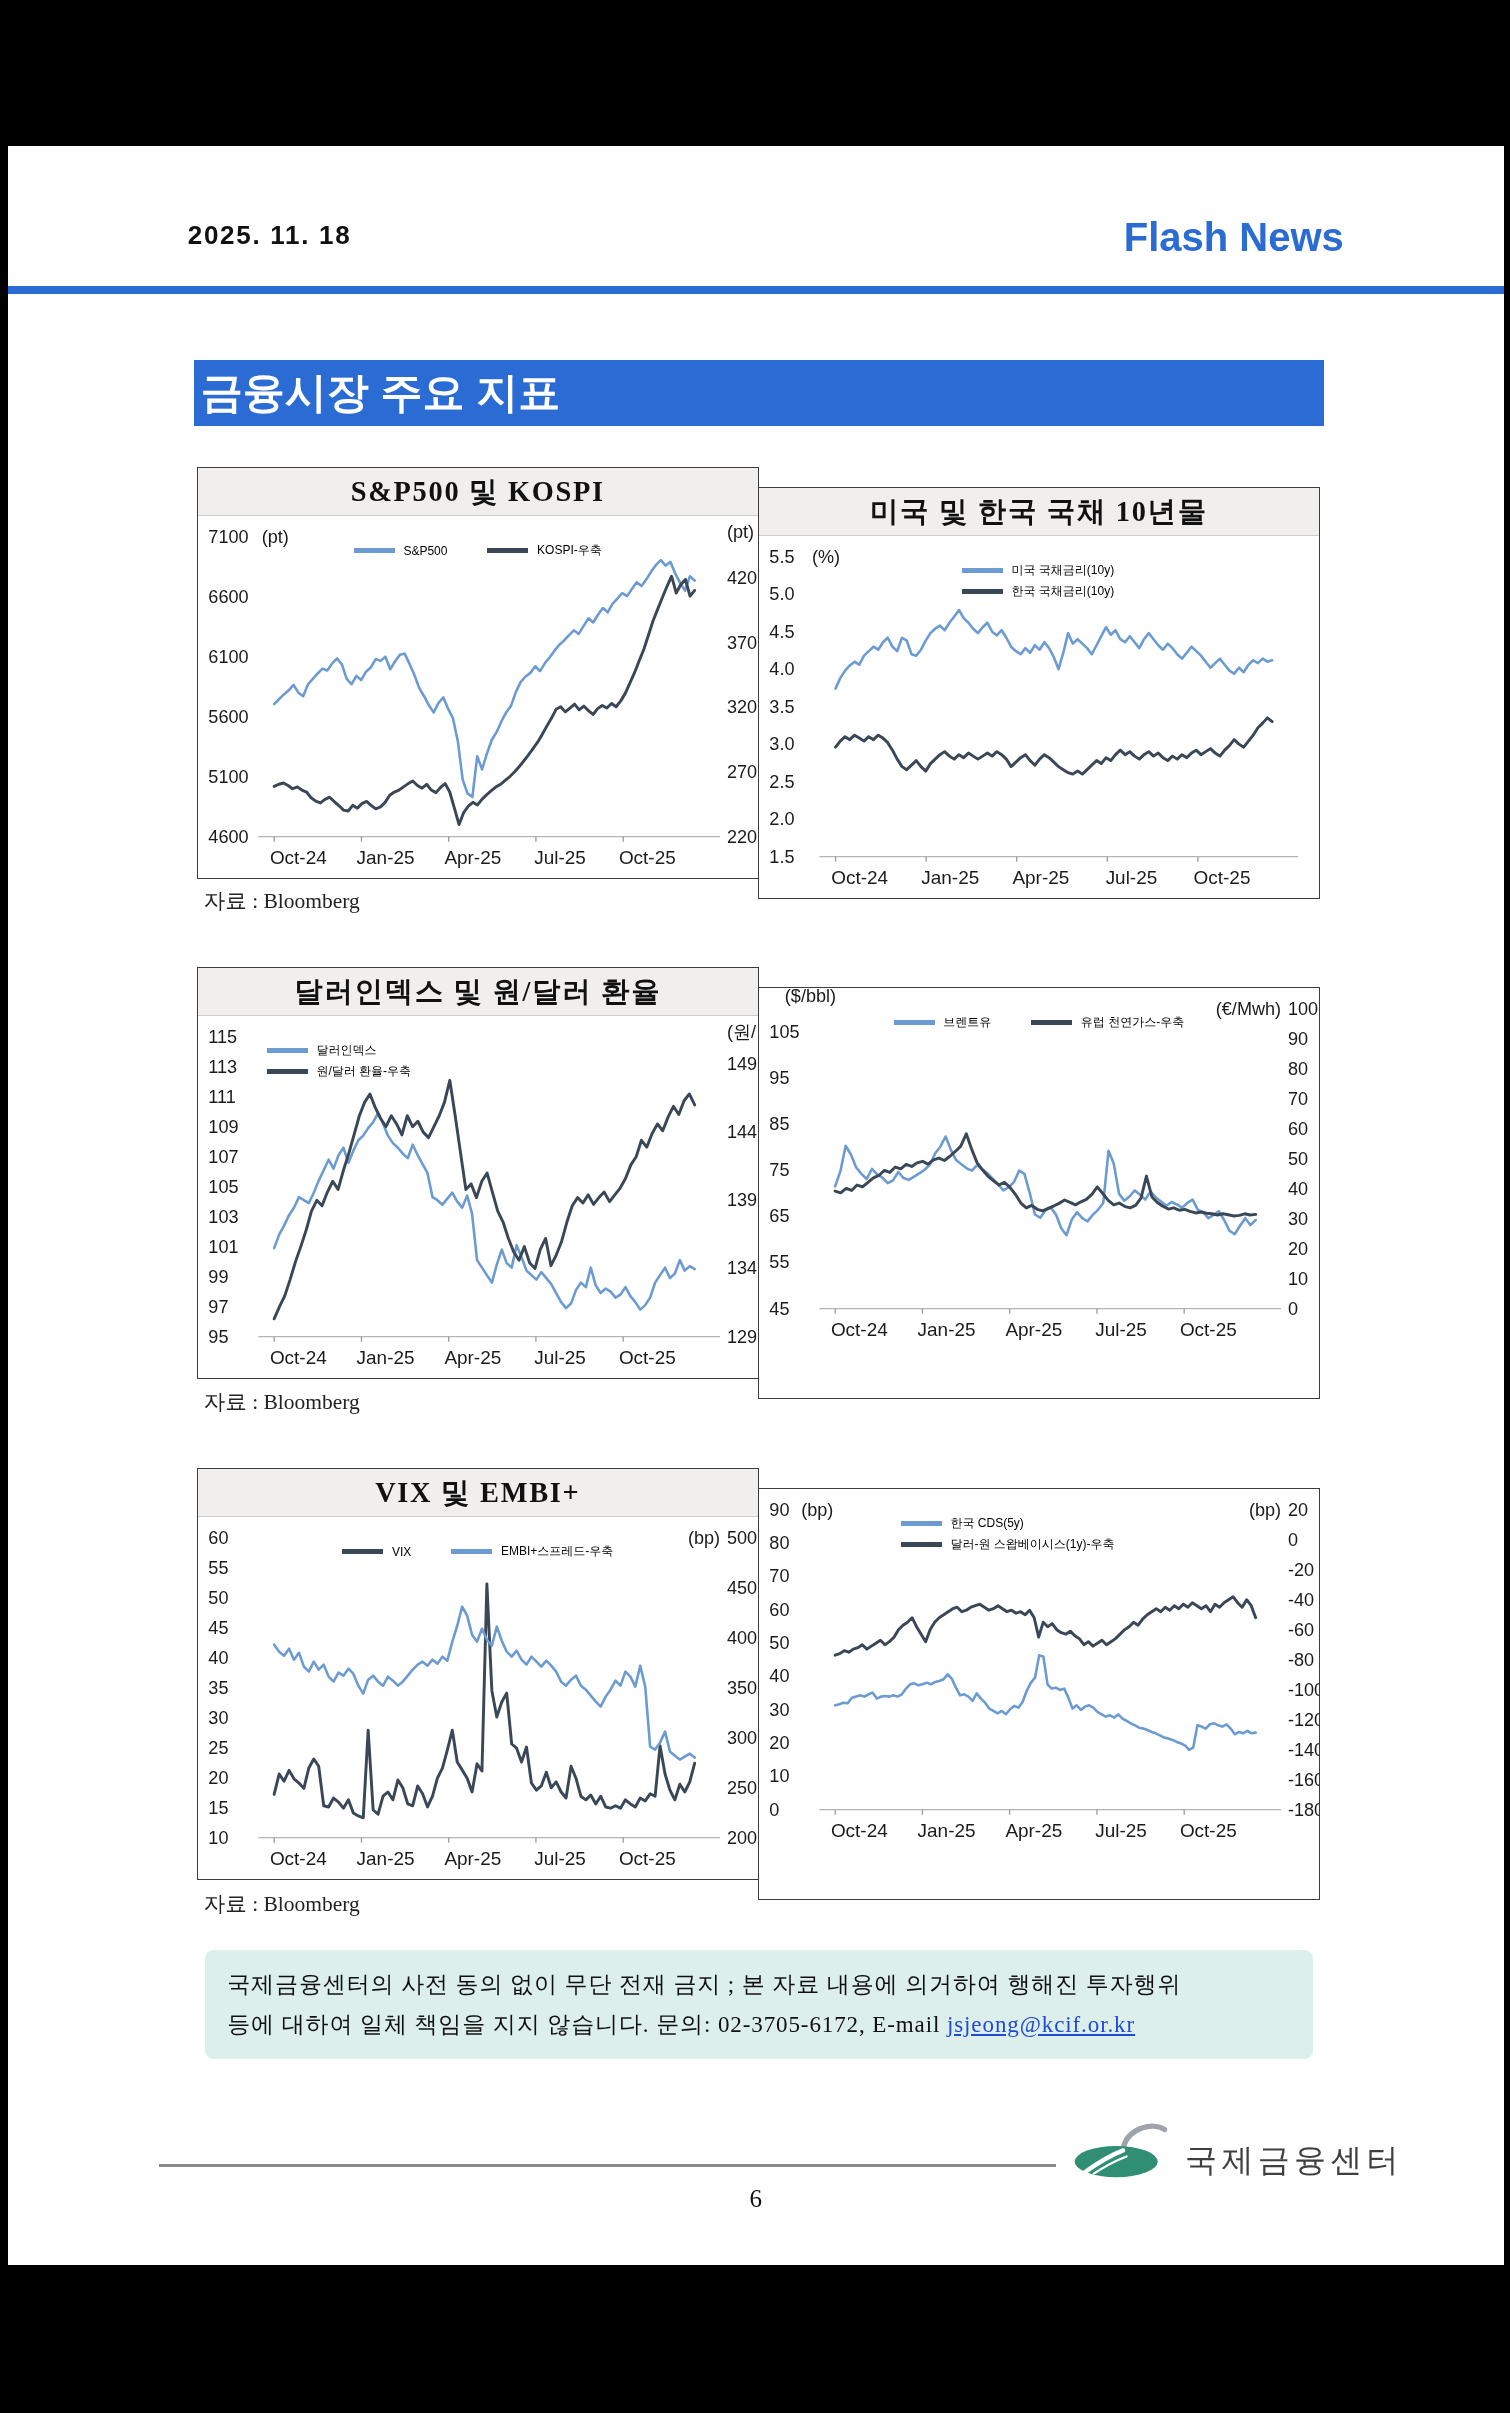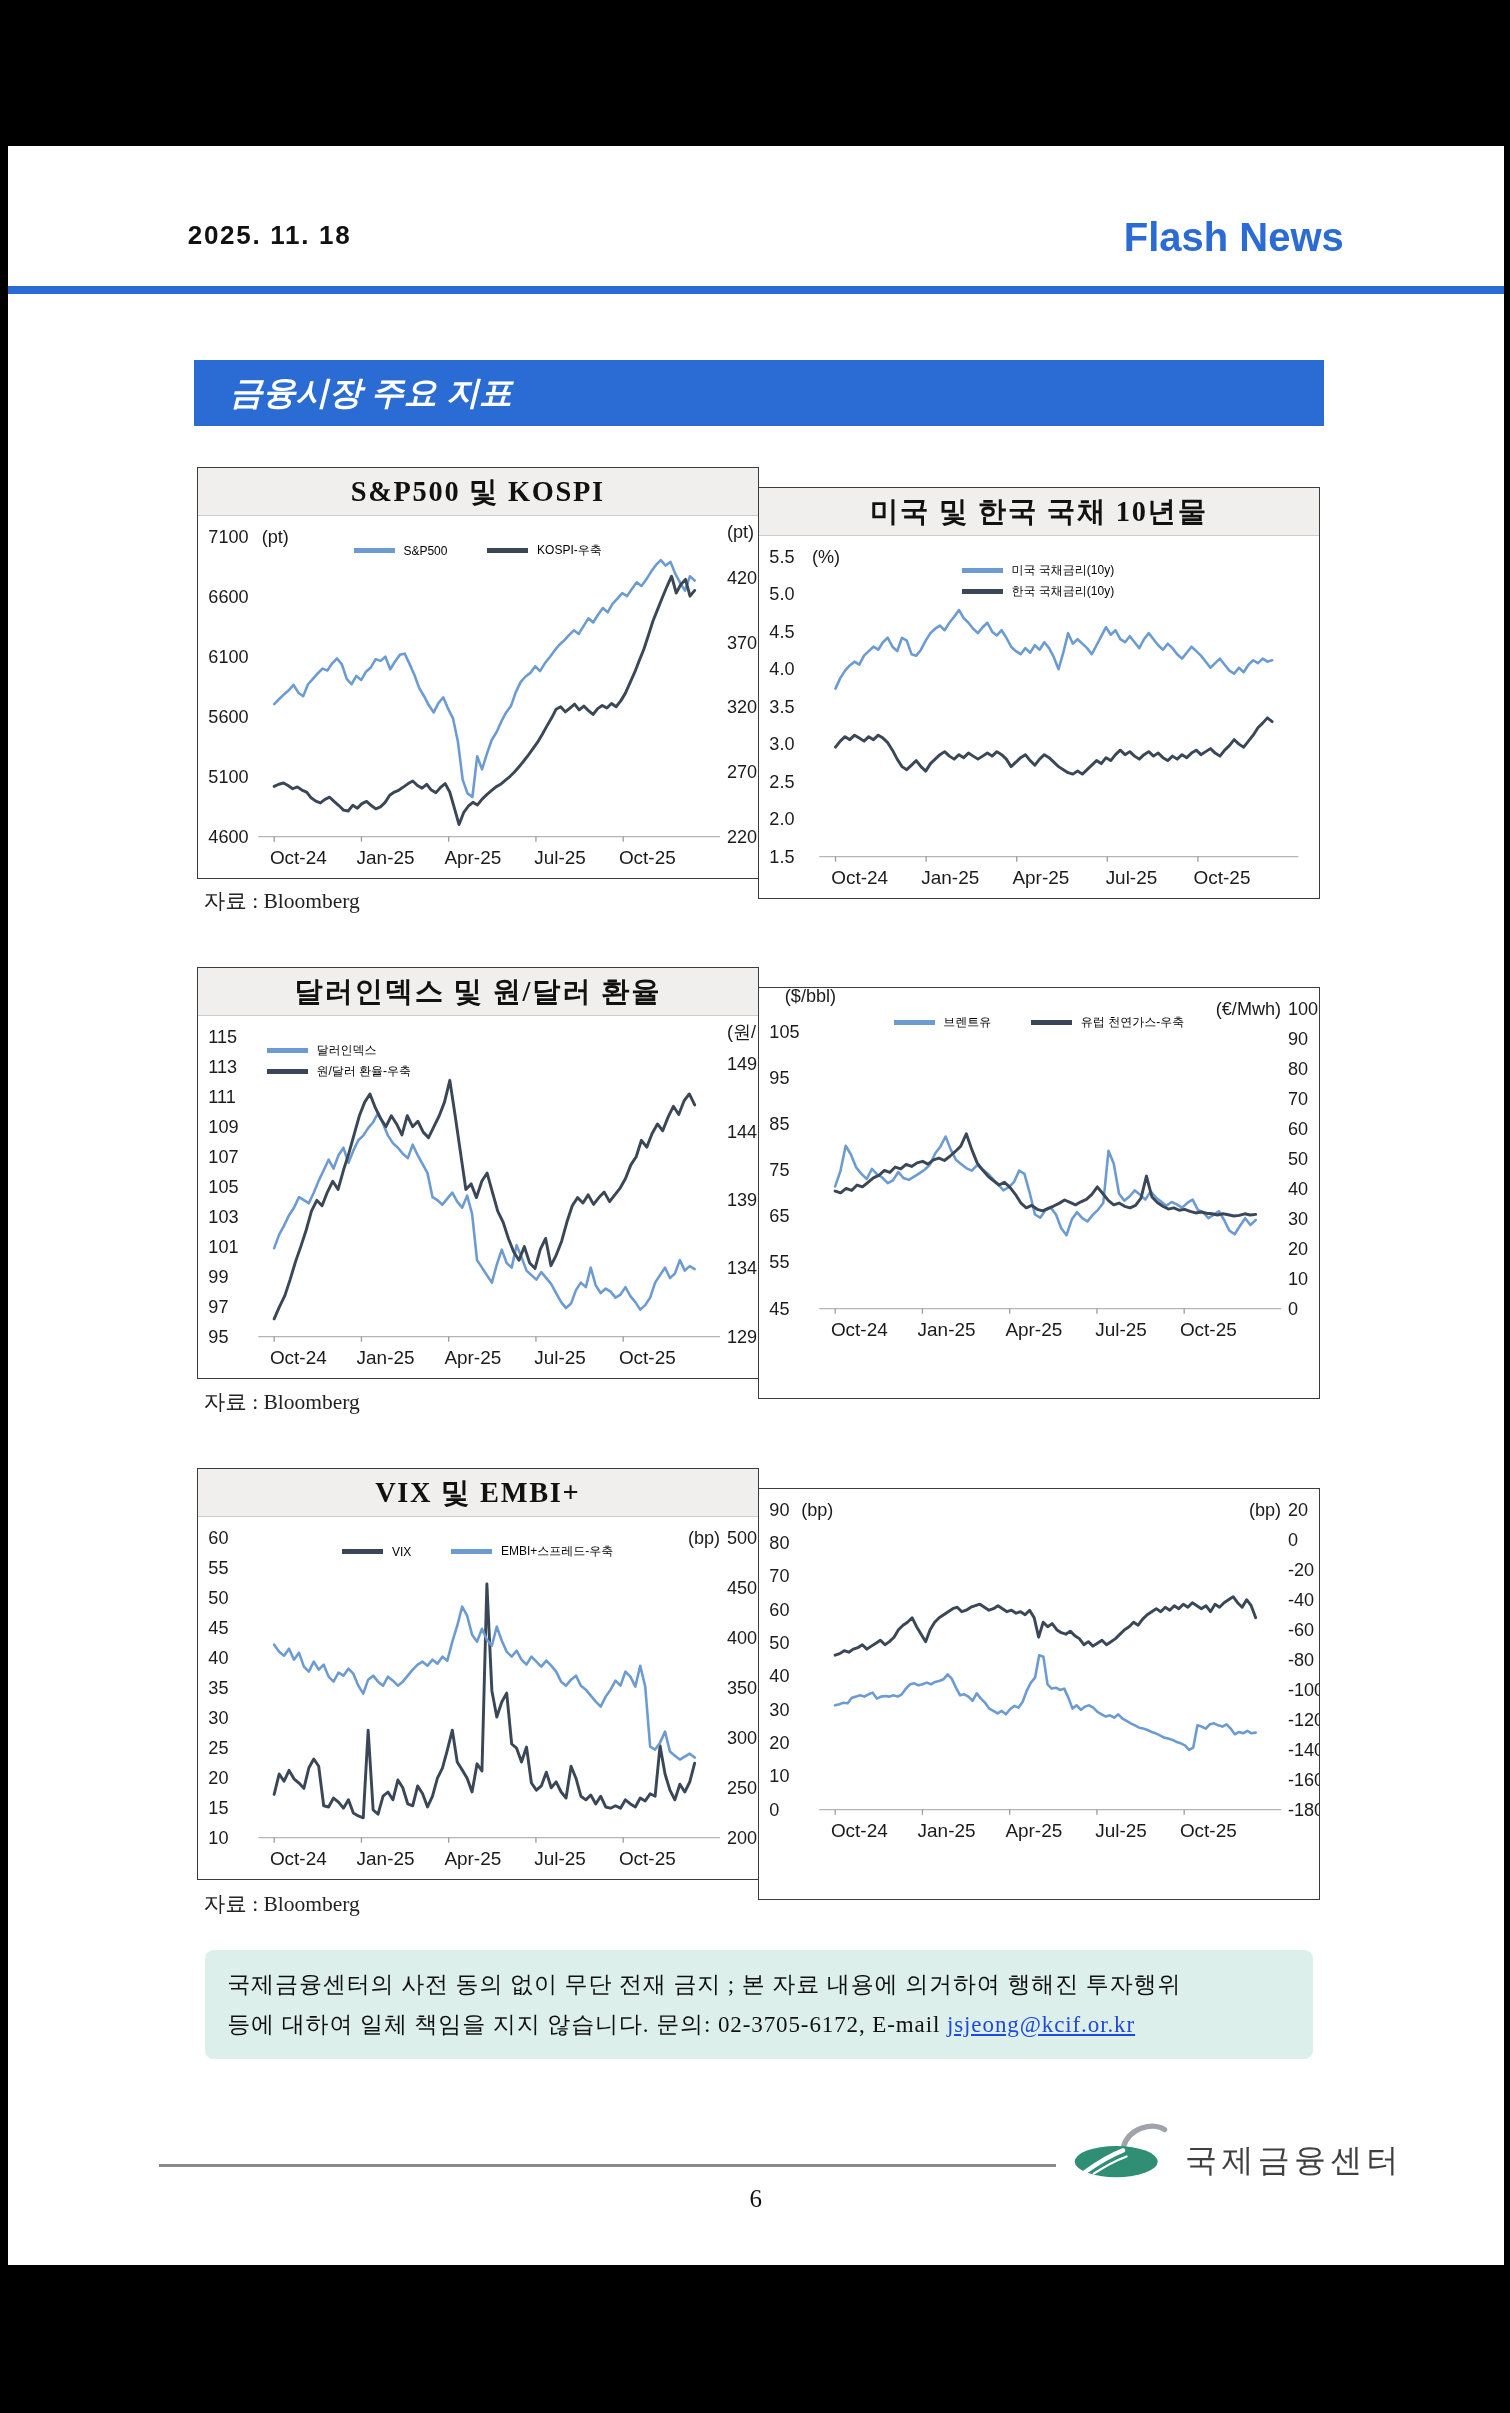--- a/index.html
+++ b/index.html
@@ -8,21 +8,21 @@
   .page{position:absolute;left:7.8px;top:146px;width:1496px;height:2119px;background:#ffffff;}
 
   
   .hdr-date{position:absolute;left:180px;top:74px;font-size:26px;font-weight:700;color:#111;
             letter-spacing:1.7px;}
   .brand{position:absolute;right:160px;top:69px;font-size:40px;font-weight:800;}
   .rule{position:absolute;left:0;top:140px;width:100%;height:7.8px;}
 
   
   .section{position:absolute;left:186px;top:214px;width:1130px;height:66px;}
-  .section span{display:block;padding-left:36px;line-height:66px;font-size:33px;font-weight:800;color:#fff;font-style:italic;}
+  .section span{display:block;padding-left:7px;line-height:66px;font-size:42px;font-weight:800;color:#fff;}
 
   
   .chart-row{position:absolute;left:189px;display:flex;}
   .row1{top:321px}.row2{top:821px}.row3{top:1322px}
   .cell{width:562px;height:412px;border:0.9px solid #3c3c3c;background:#fff;box-sizing:border-box;}
   .cell + .cell{margin-left:-0.9px;margin-top:20px;}
   .chart-title{height:47px;background:#f1efee;border-bottom:0.9px solid #cfcdcc;
                font-family:"Liberation Serif",serif;font-size:28.4px;font-weight:600;color:#111;
                text-align:center;line-height:47px;letter-spacing:1.7px;}
   .chart-body{position:relative;width:560px;height:362px;}
@@ -336,20 +336,30 @@
               <text x="217.708" y="404" font-size="22" text-anchor="middle">Jan-25</text>
               <line x1="290.976" y1="372" x2="290.976" y2="378" stroke="#9b9b9b" stroke-width="1.5"></line>
               <text x="318.976" y="404" font-size="22" text-anchor="middle">Apr-25</text>
               <line x1="392.24399999999997" y1="372" x2="392.24399999999997" y2="378" stroke="#9b9b9b" stroke-width="1.5"></line>
               <text x="420.24399999999997" y="404" font-size="22" text-anchor="middle">Jul-25</text>
               <line x1="493.512" y1="372" x2="493.512" y2="378" stroke="#9b9b9b" stroke-width="1.5"></line>
               <text x="521.512" y="404" font-size="22" text-anchor="middle">Oct-25</text>
               <polyline points="88.4,251.0 93.3,249.8 98.1,247.9 102.9,248.7 107.8,242.1 112.6,240.9 117.4,239.4 122.3,240.9 127.1,238.2 131.9,236.3 136.8,243.2 141.6,240.9 146.4,240.1 151.3,240.9 156.1,239.4 160.9,240.9 165.8,238.2 170.6,231.6 175.4,226.6 180.3,225.5 185.1,227.8 189.9,226.6 194.8,224.7 199.6,226.6 204.4,223.9 209.2,222.7 214.1,220.8 218.9,215.0 223.7,220.0 228.6,230.5 233.4,239.4 238.2,238.2 243.1,240.9 247.9,245.9 252.7,237.1 257.6,243.2 262.4,247.9 267.2,254.8 272.1,257.5 276.9,260.3 281.7,257.5 286.6,261.4 291.4,255.6 296.2,251.7 301.1,253.7 305.9,247.1 310.7,234.3 315.6,224.7 320.4,218.9 325.2,193.0 330.1,194.5 334.9,226.6 339.7,231.6 344.6,230.5 349.4,233.2 354.2,231.6 359.1,242.1 363.9,254.8 368.7,251.0 373.6,256.4 378.4,252.5 383.2,251.0 388.0,253.7 392.9,258.7 397.7,261.4 402.5,264.1 407.4,262.6 412.2,265.3 417.0,261.4 421.9,266.4 426.7,269.1 431.5,271.9 436.4,274.2 441.2,276.9 446.0,278.0 450.9,279.6 455.7,281.9 460.5,283.5 465.4,285.8 470.2,288.5 475.0,289.6 479.9,291.2 484.7,293.5 489.5,295.1 494.4,297.4 499.2,302.8 504.0,300.1 508.9,274.2 513.7,275.7 518.5,278.0 523.4,273.0 528.2,271.9 533.0,274.2 537.9,275.7 542.7,273.0 547.5,278.0 552.3,284.6 557.2,281.9 562.0,283.5 566.8,280.7 571.7,283.5 576.5,282.7" fill="none" stroke="#6c9bd2" stroke-width="3" stroke-linejoin="round" stroke-linecap="round"></polyline>
               <polyline points="88.4,192.8 93.7,191.0 98.9,187.6 104.2,189.3 109.4,185.8 114.7,184.1 119.9,180.6 125.2,185.8 130.4,182.3 135.7,178.9 140.9,175.4 146.2,180.6 151.4,177.1 156.7,171.9 161.9,163.2 167.2,158.0 172.4,154.5 177.7,149.3 182.9,159.7 188.2,168.4 193.4,177.1 198.6,163.2 203.9,154.5 209.1,149.3 214.4,145.8 219.6,142.3 224.9,138.8 230.1,137.1 235.4,142.3 240.6,140.6 245.9,137.1 251.1,135.4 256.4,133.6 261.6,137.1 266.9,140.6 272.1,138.8 277.4,135.4 282.6,138.8 287.9,142.3 293.1,140.6 298.4,144.1 303.6,142.3 308.9,145.8 314.1,140.6 319.4,149.3 324.6,171.9 329.9,154.5 335.1,159.7 340.3,156.2 345.6,163.2 350.8,166.7 356.1,168.4 361.3,164.9 366.6,170.2 371.8,173.6 377.1,180.6 382.3,177.1 387.6,182.3 392.8,178.9 398.1,175.4 403.3,180.6 408.6,177.1 413.8,173.6 419.1,168.4 424.3,163.2 429.6,159.7 434.8,154.5 440.1,158.0 445.3,151.0 450.6,145.8 455.8,142.3 461.1,138.8 466.3,142.3 471.5,137.1 476.8,140.6 482.0,135.4 487.3,138.8 492.5,133.6 497.8,137.1 503.0,131.9 508.3,135.4 513.5,138.8 518.8,135.4 524.0,142.3 529.3,133.6 534.5,137.1 539.8,131.9 545.0,128.4 550.3,124.9 555.5,131.9 560.8,137.1 566.0,128.4 571.3,135.4 576.5,149.3" fill="none" stroke="#3a4757" stroke-width="3.4" stroke-linejoin="round" stroke-linecap="round"></polyline>
             </svg>
+            <div class="legend stacked" style="left: 142px;">
+              <div class="litem">
+                <span class="swatch" style="background: rgb(108, 155, 210);"></span>
+                <span>한국 CDS(5y)</span>
+              </div>
+              <div class="litem">
+                <span class="swatch" style="background: rgb(58, 71, 87);"></span>
+                <span>달러-원 스왑베이시스(1y)-우축</span>
+              </div>
+            </div>
           </div>
       </div>
     </div>
     <div class="src-note src3">자료 : Bloomberg</div>
 
     <div class="disclaimer" style="background: rgb(220, 239, 235);">
       <span>국제금융센터의 사전 동의 없이 무단 전재 금지 ; 본 자료 내용에 의거하여 행해진 투자행위</span><br>
       <span>등에 대하여 일체 책임을 지지 않습니다. 문의: 02-3705-6172, E-mail </span><a style="color: rgb(31, 73, 215);">jsjeong@kcif.or.kr</a>
     </div>
 

